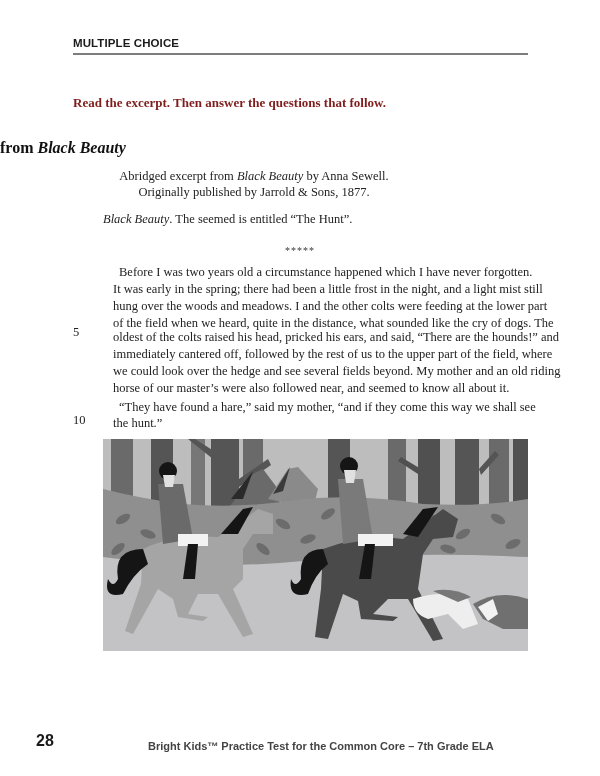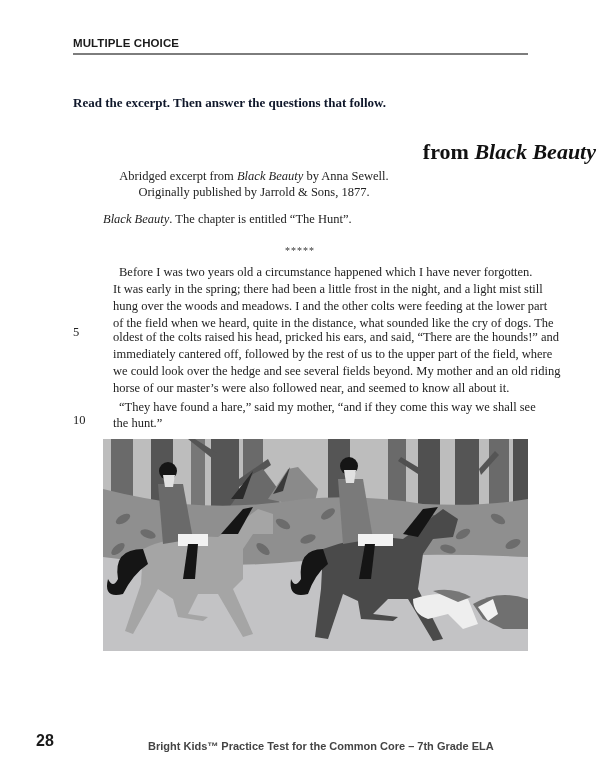--- a/index.html
+++ b/index.html
@@ -9,25 +9,25 @@
 
   #section-header {
     position: absolute; left: 73px; top: 37px;
     font-size: 11.5px; font-weight: bold; color: #1a1a1a; letter-spacing: 0.1px;
   }
   #header-rule {
     position: absolute; left: 73px; top: 53px; width: 455px; height: 2px; background: #7d7d7d;
   }
   #instructions {
     position: absolute; left: 73px; top: 95px;
-    font-size: 13px; font-weight: bold; color: #0f172a;
+    font-size: 13px; font-weight: bold; color: #7f1d1d;
   }
   #passage-title {
-    position: absolute; left: 0; width: 596px; top: 139px; text-align: right;
-    font-size: 22px; font-weight: bold; color: #111;
+    position: absolute; left: 0; width: 596px; top: 139px; text-align: left;
+    font-size: 16px; font-weight: bold; color: #111;
   }
   #source-block {
     position: absolute; left: 0; width: 508px; top: 168px; text-align: center;
     font-size: 12.5px; color: #222; line-height: 16px;
   }
   #intro {
     position: absolute; left: 103px; width: 430px; top: 211px;
     font-size: 12.5px; color: #222; line-height: 16px;
   }
   #divider-stars {
@@ -60,21 +60,21 @@
 <div id="instructions" class="serif">Read the excerpt. Then answer the questions that follow.</div>
 
 <div id="passage-title" class="serif"><span>from </span><i>Black Beauty</i></div>
 
 <div id="source-block" class="serif">
   <div><span>Abridged excerpt from </span><i>Black Beauty</i><span> by Anna Sewell.</span></div>
   <div>Originally published by Jarrold &amp; Sons, 1877.</div>
 </div>
 
 <div id="intro" class="serif">
-  <div><i>Black Beauty</i><span>. The chapter is entitled “The Hunt”.</span></div>
+  <div><i>Black Beauty</i><span>. The seemed is entitled “The Hunt”.</span></div>
 </div>
 
 <div id="divider-stars" class="serif">*****</div>
 
 <div class="passage-line serif indent" style="top:265px">Before I was two years old a circumstance happened which I have never forgotten.</div>
 <div class="passage-line serif" style="top:282px">It was early in the spring; there had been a little frost in the night, and a light mist still</div>
 <div class="passage-line serif" style="top:299px">hung over the woods and meadows. I and the other colts were feeding at the lower part</div>
 <div class="passage-line serif" style="top:316px">of the field when we heard, quite in the distance, what sounded like the cry of dogs. The</div>
 <div class="line-num serif" style="top:325px">5</div>
 <div class="passage-line serif" style="top:330px">oldest of the colts raised his head, pricked his ears, and said, “There are the hounds!” and</div>

